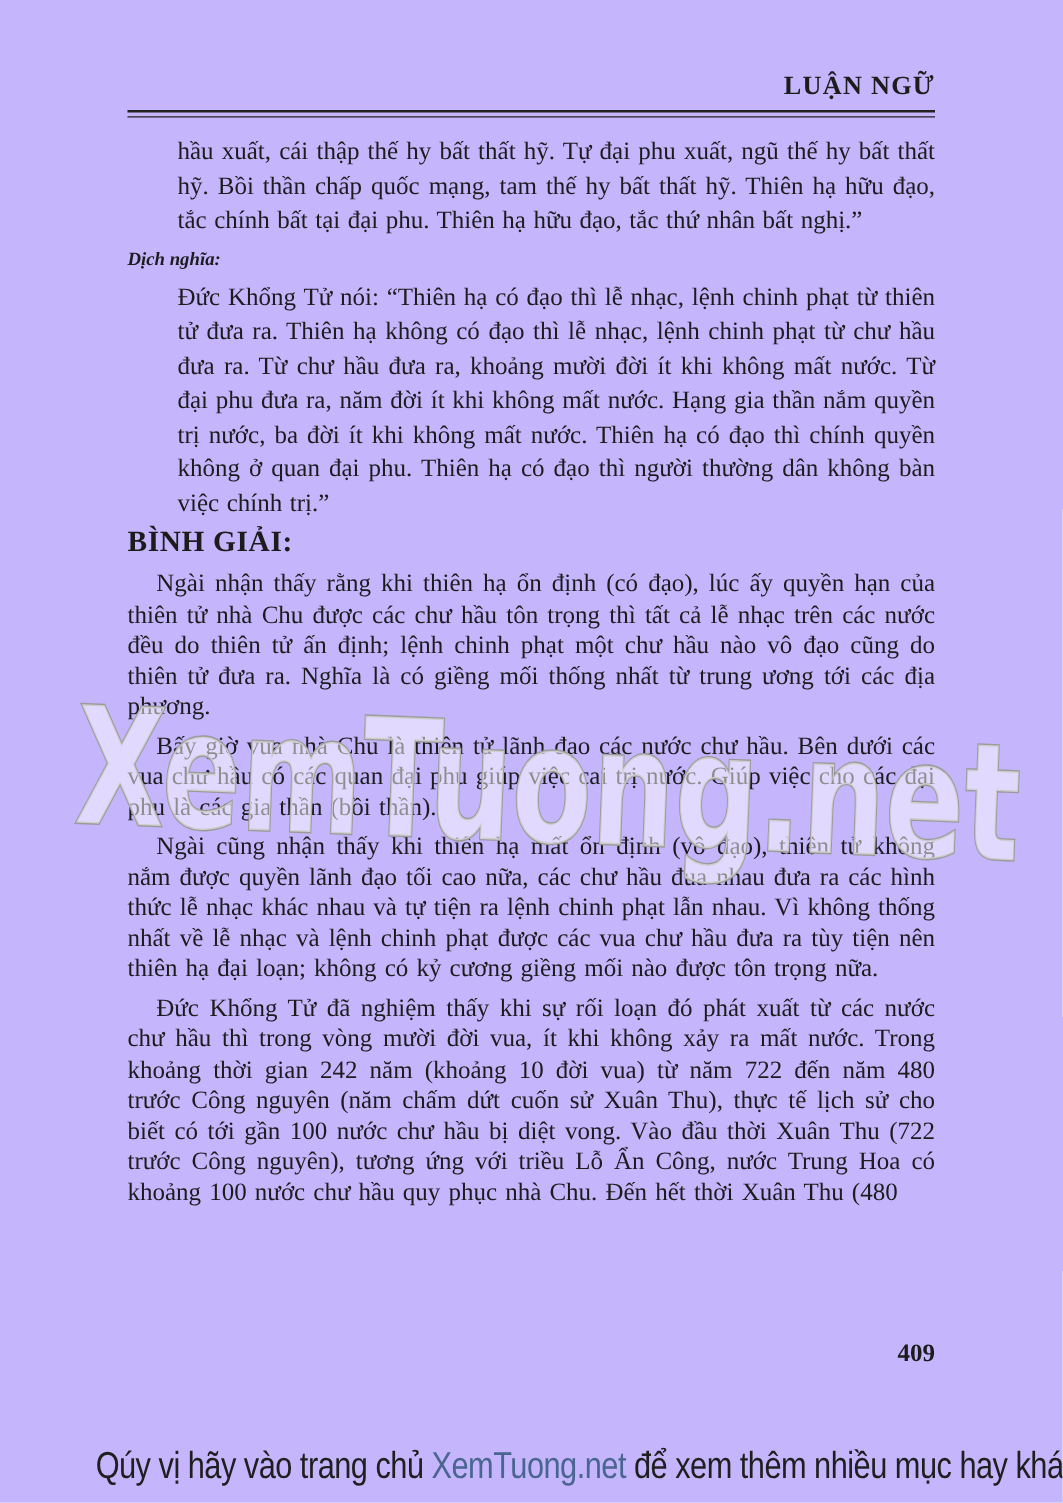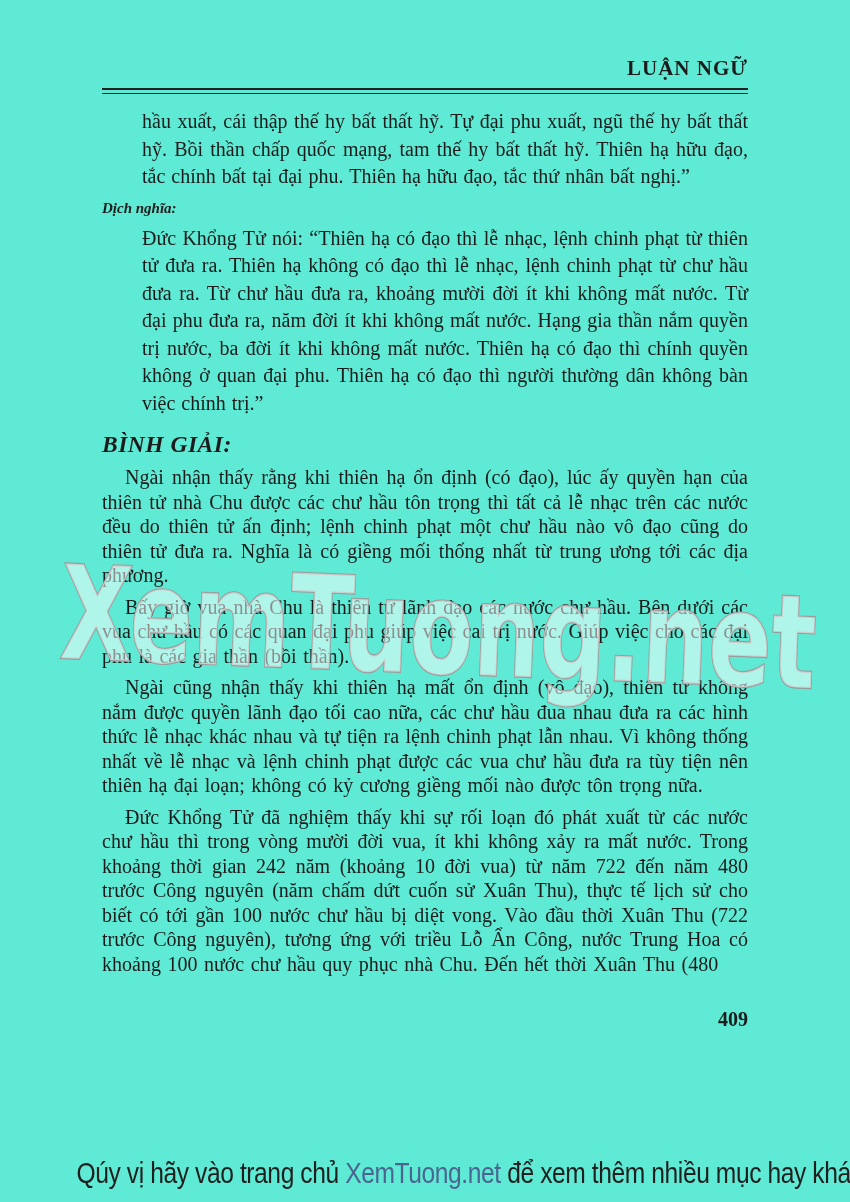--- a/index.html
+++ b/index.html
@@ -1,20 +1,20 @@
 <!DOCTYPE html>
 <html lang="vi"><head>
 <meta charset="utf-8">
 <style>
   html,body { margin:0; padding:0; background:#e8e8e8; }
   .page {
     position: relative;
     width: 850px; height: 1202px;
     margin: 0 auto;
-    background: #5eead4;
+    background: #c4b5fd;
     font-family: "Liberation Serif", serif;
     color: #1c1c1c;
     overflow: hidden;
   }
   .content { position: absolute; left: 102px; top: 0; width: 646px; }
 
   .header-title {
     margin-top: 56px;
     text-align: right;
     font-weight: bold;
@@ -37,25 +37,24 @@
   }
   .quote.second { margin-top: 8px; }
 
   .sub-heading {
     margin-top: 9px;
     font-weight: bold;
     font-style: italic;
     font-size: 15px;
   }
   .main-heading {
-    margin-top: 14px;
+    margin-top: 4px;
     font-weight: bold;
     font-size: 23.5px;
     letter-spacing: .5px;
-    font-style: italic;
   }
 
   .para {
     margin-top: 7px;
     font-size: 20px;
     line-height: 24.5px;
     text-align: justify;
     text-indent: 23px;
     word-spacing: 1.5px;
   }
@@ -74,21 +73,21 @@
     font-family: "DejaVu Sans", sans-serif;
     font-weight: bold;
     fill: rgba(255,255,255,0.5);
     stroke: #9b9b9b;
     stroke-width: 2.2px;
     paint-order: stroke fill;
   }
 
   .page-number {
     position: absolute;
-    right: 102px; top: 1008px;
+    right: 102px; top: 1072px;
     font-weight: bold;
     font-size: 20px;
   }
 
   .footer {
     position: absolute;
     left: 0; top: 1156px;
     width: 850px;
     text-align: center;
     font-family: "Liberation Sans", sans-serif;

